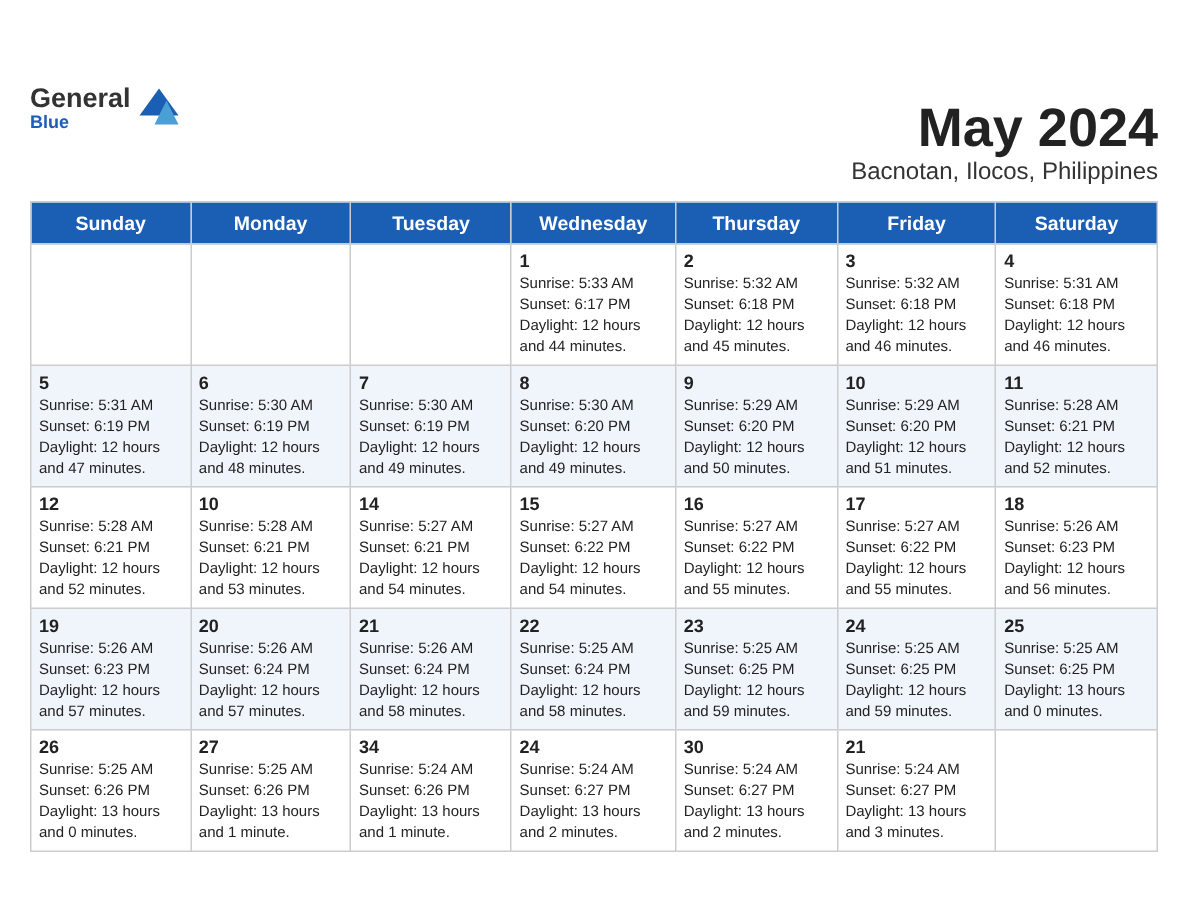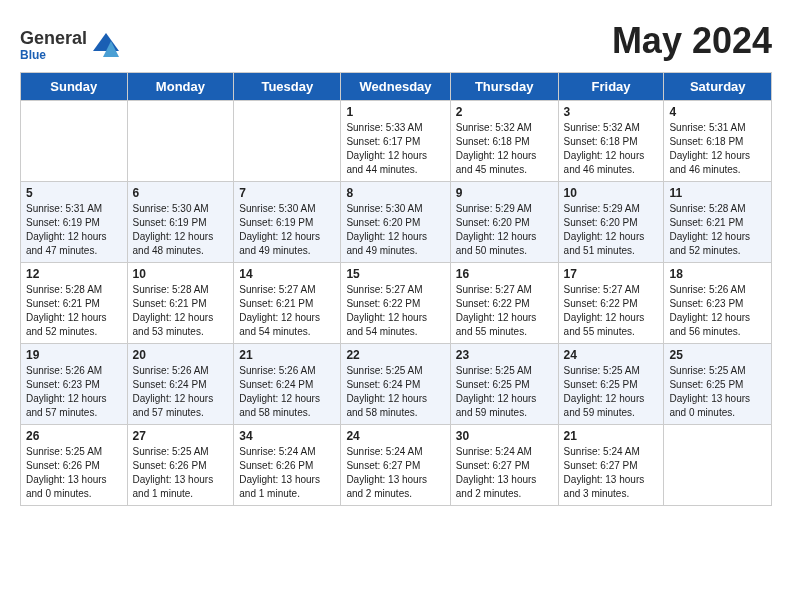--- a/index.html
+++ b/index.html
@@ -6,21 +6,21 @@
     body {
       font-family: Arial, sans-serif;
       background: #fff;
       width: 792px;
       min-height: 612px;
       padding: 20px;
     }
     .header {
       display: flex;
       justify-content: space-between;
-      align-items: flex-end;
+      align-items: center;
       margin-bottom: 10px;
     }
     .logo {
       display: flex;
       align-items: center;
     }
     .logo-text {
       display: flex;
       flex-direction: column;
       line-height: 1.1;
@@ -35,20 +35,21 @@
       font-weight: bold;
       color: #1a5fb4;
     }
     .logo-icon {
       width: 30px;
       height: 30px;
       margin-left: 4px;
     }
     .title-block {
       text-align: right;
+      margin-top: 44px;
     }
     .month-year {
       font-size: 36px;
       font-weight: bold;
       color: #222;
     }
     .location {
       font-size: 16px;
       color: #333;
     }
@@ -107,20 +108,21 @@
       <span class="logo-general">General</span>
       <span class="logo-blue">Blue</span>
     </div>
     <svg class="logo-icon" viewBox="0 0 30 30" xmlns="http://www.w3.org/2000/svg">
       <polygon points="15,2 28,20 2,20" fill="#1a5fb4"></polygon>
       <polygon points="20,10 28,26 12,26" fill="#4a9fd4"></polygon>
     </svg>
   </div>
   <div class="title-block">
     <div class="month-year">May 2024</div>
+    <div class="location">Bacnotan, Ilocos, Philippines</div>
   </div>
 </div>
 
 <table class="calendar">
   <thead>
     <tr>
     <th>Sunday</th>
         <th>Monday</th>
         <th>Tuesday</th>
         <th>Wednesday</th>

